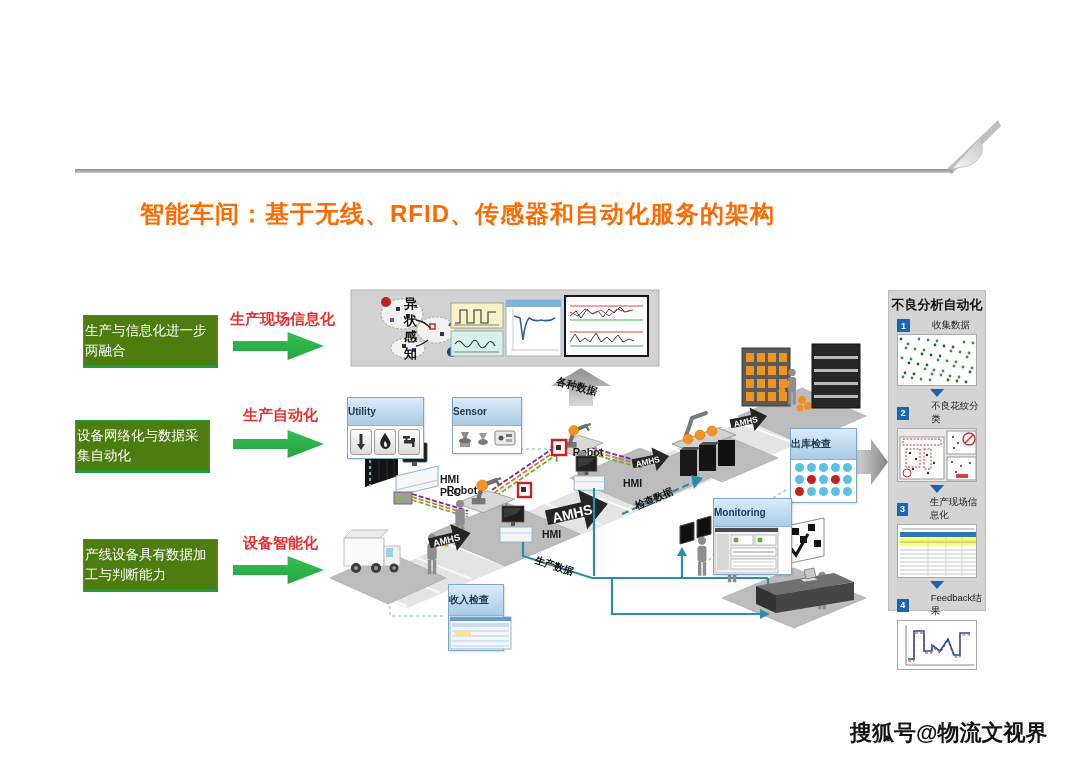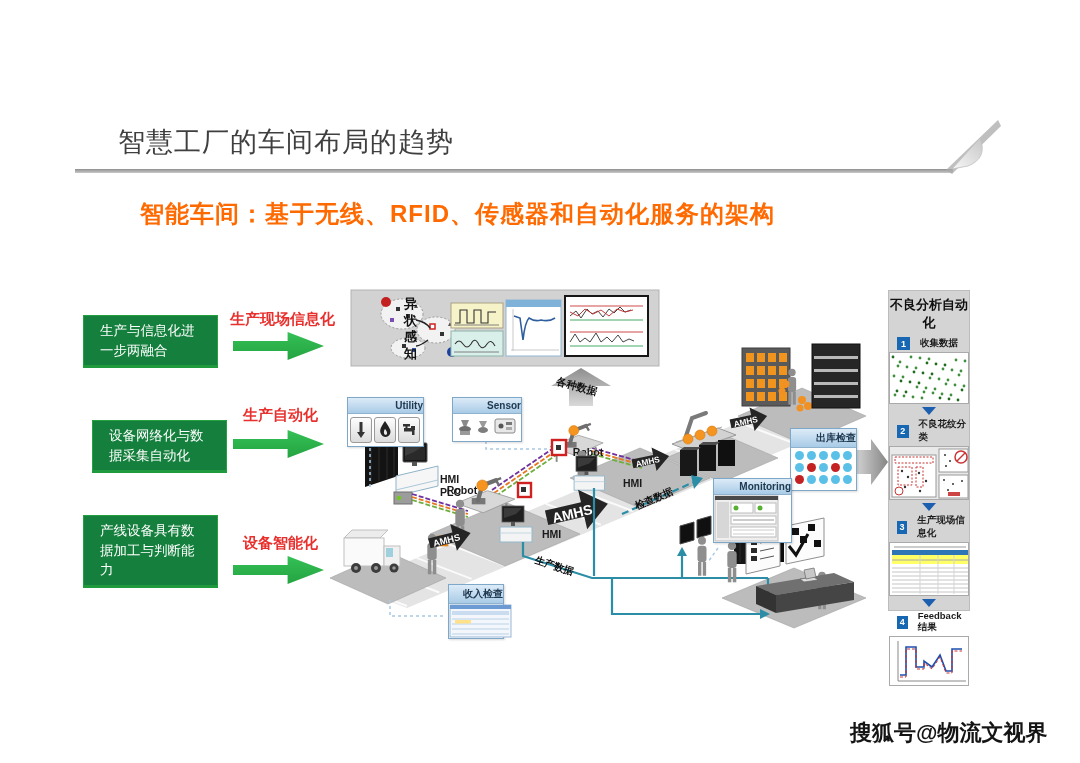--- a/index.html
+++ b/index.html
@@ -6,85 +6,84 @@
   *{box-sizing:border-box;font-family:"Liberation Sans","DejaVu Sans",sans-serif;}
   .canvas{position:relative;width:1080px;height:763px;background:#fff;overflow:hidden;}
   .abs{position:absolute;}
 
   
   .title{left:118px;top:124px;font-size:27px;font-weight:500;color:#3f3f3f;letter-spacing:1px;}
   .rule{left:75px;top:169px;width:878px;height:4px;background:linear-gradient(#8f8f8f,#c9c9c9);}
   .subtitle{left:140px;top:198px;font-size:24px;font-weight:bold;color:#ff6a00;letter-spacing:1px;}
 
   
-  .gbox{width:135px;min-height:50px;background:#15803d;border:1px solid #23a040;border-bottom:3px solid #1f9a3d;
-        color:#fff;font-size:13.5px;line-height:1.45;padding:5px 16px;font-weight:500;}
+  .gbox{width:135px;min-height:50px;background:#4d7c0f;border:1px solid #23a040;border-bottom:3px solid #1f9a3d;
+        color:#fff;font-size:13.5px;line-height:1.45;padding:5px 1px;font-weight:500;}
   .rlabel{font-size:15px;font-weight:bold;color:#e8312e;}
   .garrow{width:91px;height:28px;background:linear-gradient(#35c056,#24a441);
           clip-path:polygon(0 32%,60% 32%,60% 0,100% 50%,60% 100%,60% 68%,0 68%);}
 
   
   .diagram{left:330px;top:280px;width:560px;height:360px;}
   .vlabel{width:16px;font-size:13px;font-weight:bold;color:#111;line-height:1.28;word-break:break-all;margin-left:48px;}
   .lblbox{border:1px solid #7fa8c8;background:#fff;box-shadow:1px 1px 2px rgba(0,0,0,.15);}
   .lblbox .hd{background:linear-gradient(#dcebf8,#a9cbe6);border-bottom:1px solid #8fb3cf;
-              font-size:10px;font-weight:bold;color:#203a52;text-align:right;padding:2px 0;}
+              font-size:10px;font-weight:bold;color:#203a52;text-align:left;padding:8px 0;}
   .lblbox .bd{background:#fff;}
   .tiles{display:flex;gap:2px;padding:3px 2px;}
   .tile{width:22px;height:26px;border:1px solid #9a9a9a;border-radius:3px;background:linear-gradient(#fdfdfd,#dcdcdc);
         display:flex;align-items:center;justify-content:center;}
   .dotwrap{padding:3px 4px;}
   .dotrow{display:flex;gap:3px;margin-bottom:3px;}
   .dot{width:9px;height:9px;border-radius:50%;display:inline-block;}
   .dot.blue{background:#5bc0e8;}
   .dot.red{background:#c42222;}
 
   
-  .panel{left:888px;top:290px;width:82px;height:321px;background:#d4d4d4;border:1px solid #bdbdbd;}
+  .panel{left:888px;top:290px;width:98px;height:321px;background:#d4d4d4;border:1px solid #bdbdbd;}
   .panel-title{font-size:13px;font-weight:bold;color:#0f0f0f;text-align:center;padding:5px 0 3px;}
   .step-row{display:flex;align-items:center;margin:2px 0 2px 8px;}
   .step-num{width:13px;height:13px;background:#1767b3;color:#fff;font-size:9px;font-weight:bold;
             display:flex;align-items:center;justify-content:center;}
-  .step-label{font-size:9.5px;font-weight:bold;color:#1a1a1a;margin-left:10px;}
+  .step-label{font-size:9.5px;font-weight:normal;color:#1a1a1a;margin-left:22px;}
   .step-img{width:80px;margin:1px auto 0;background:#fff;border:1px solid #aaa;display:block;}
   .tri{width:0;height:0;border-left:7px solid transparent;border-right:7px solid transparent;
        border-top:8px solid #1b5fae;margin:3px auto;}
 
   .watermark{left:850px;top:718px;font-size:22px;font-weight:bold;color:#141414;
     text-shadow:-1px -1px 0 #fff,1px -1px 0 #fff,-1px 1px 0 #fff,2px 2px 0 #fff;}
   svg text{font-family:"Liberation Sans","DejaVu Sans",sans-serif;}
 </style>
 </head>
 <body>
 
 <div class="canvas">
 
-  <div class="abs title">智慧工厂的车间布局的趋势</div>
   <div class="abs rule"></div>
   <svg class="abs" style="left:938px;top:112px" width="70" height="66">
     <defs>
         <linearGradient id="curl" x1="0" y1="1" x2="1" y2="0">
       <stop offset="0" stop-color="#f7f7f7"></stop>
           <stop offset="1" stop-color="#c7c7c7"></stop>
         </linearGradient>
       </defs>
     <polygon points="8,58 60,8 63,14 14,62" fill="#a9a9a9" opacity="0.75"></polygon>
     <path d="M14,57 L42,26 Q50,46 30,54 Z" fill="url(#curl)" stroke="#bfbfbf" stroke-width="0.8"></path>
   </svg>
   <div class="abs subtitle">智能车间：基于无线、RFID、传感器和自动化服务的架构</div>
 
   <div class="abs gbox" style="left:83px;top:315px">生产与信息化进一步两融合</div>
   <div class="abs rlabel" style="left:230px;top:310px">生产现场信息化</div>
   <div class="abs garrow" style="left:233px;top:332px"></div>
 
-  <div class="abs gbox" style="left:92px;top:420px">设备网络化与数据采集自动化</div>
+  <div class="abs gbox" style="left:75px;top:420px">设备网络化与数据采集自动化</div>
   <div class="abs rlabel" style="left:243px;top:406px">生产自动化</div>
   <div class="abs garrow" style="left:233px;top:430px"></div>
 
-  <div class="abs gbox" style="left:83px;top:515px">产线设备具有数据加工与判断能力</div>
+  <div class="abs gbox" style="left:83px;top:539px">产线设备具有数据加工与判断能力</div>
   <div class="abs rlabel" style="left:243px;top:534px">设备智能化</div>
   <div class="abs garrow" style="left:233px;top:556px"></div>
 
   <div class="abs diagram">
     <svg width="560" height="360" viewBox="0 0 560 360">
       <defs>
         <linearGradient id="gArrV" x1="0" y1="1" x2="0" y2="0">
           <stop offset="0" stop-color="#d9d9d9"></stop>
             <stop offset="1" stop-color="#8e8e8e"></stop>
           </linearGradient>
@@ -472,21 +471,21 @@
           <div class="dotrow">
             <span class="dot red"></span>
             <span class="dot blue"></span>
             <span class="dot blue"></span>
             <span class="dot blue"></span>
             <span class="dot blue"></span>
           </div>
         </div>
     </div>
 
-    <div class="abs lblbox" style="left:383px;top:198px;width:79px">
+    <div class="abs lblbox" style="left:383px;top:218px;width:79px">
       <div class="hd">Monitoring</div>
       <div class="bd" style="height:47px">
         <svg width="65" height="47">
           <rect x="1" y="1" width="63" height="45" fill="#efefef" stroke="#bbb"></rect>
           <rect x="1" y="1" width="63" height="4" fill="#4a4a4a"></rect>
           <rect x="3" y="7" width="12" height="36" fill="#d7d7d7"></rect>
           <rect x="17" y="8" width="22" height="10" fill="#fff" stroke="#bbb"></rect>
           <rect x="41" y="8" width="21" height="10" fill="#fff" stroke="#bbb"></rect>
           <circle cx="22" cy="13" r="2.5" fill="#58b030"></circle>
             <circle cx="46" cy="13" r="2.5" fill="#58b030"></circle>

